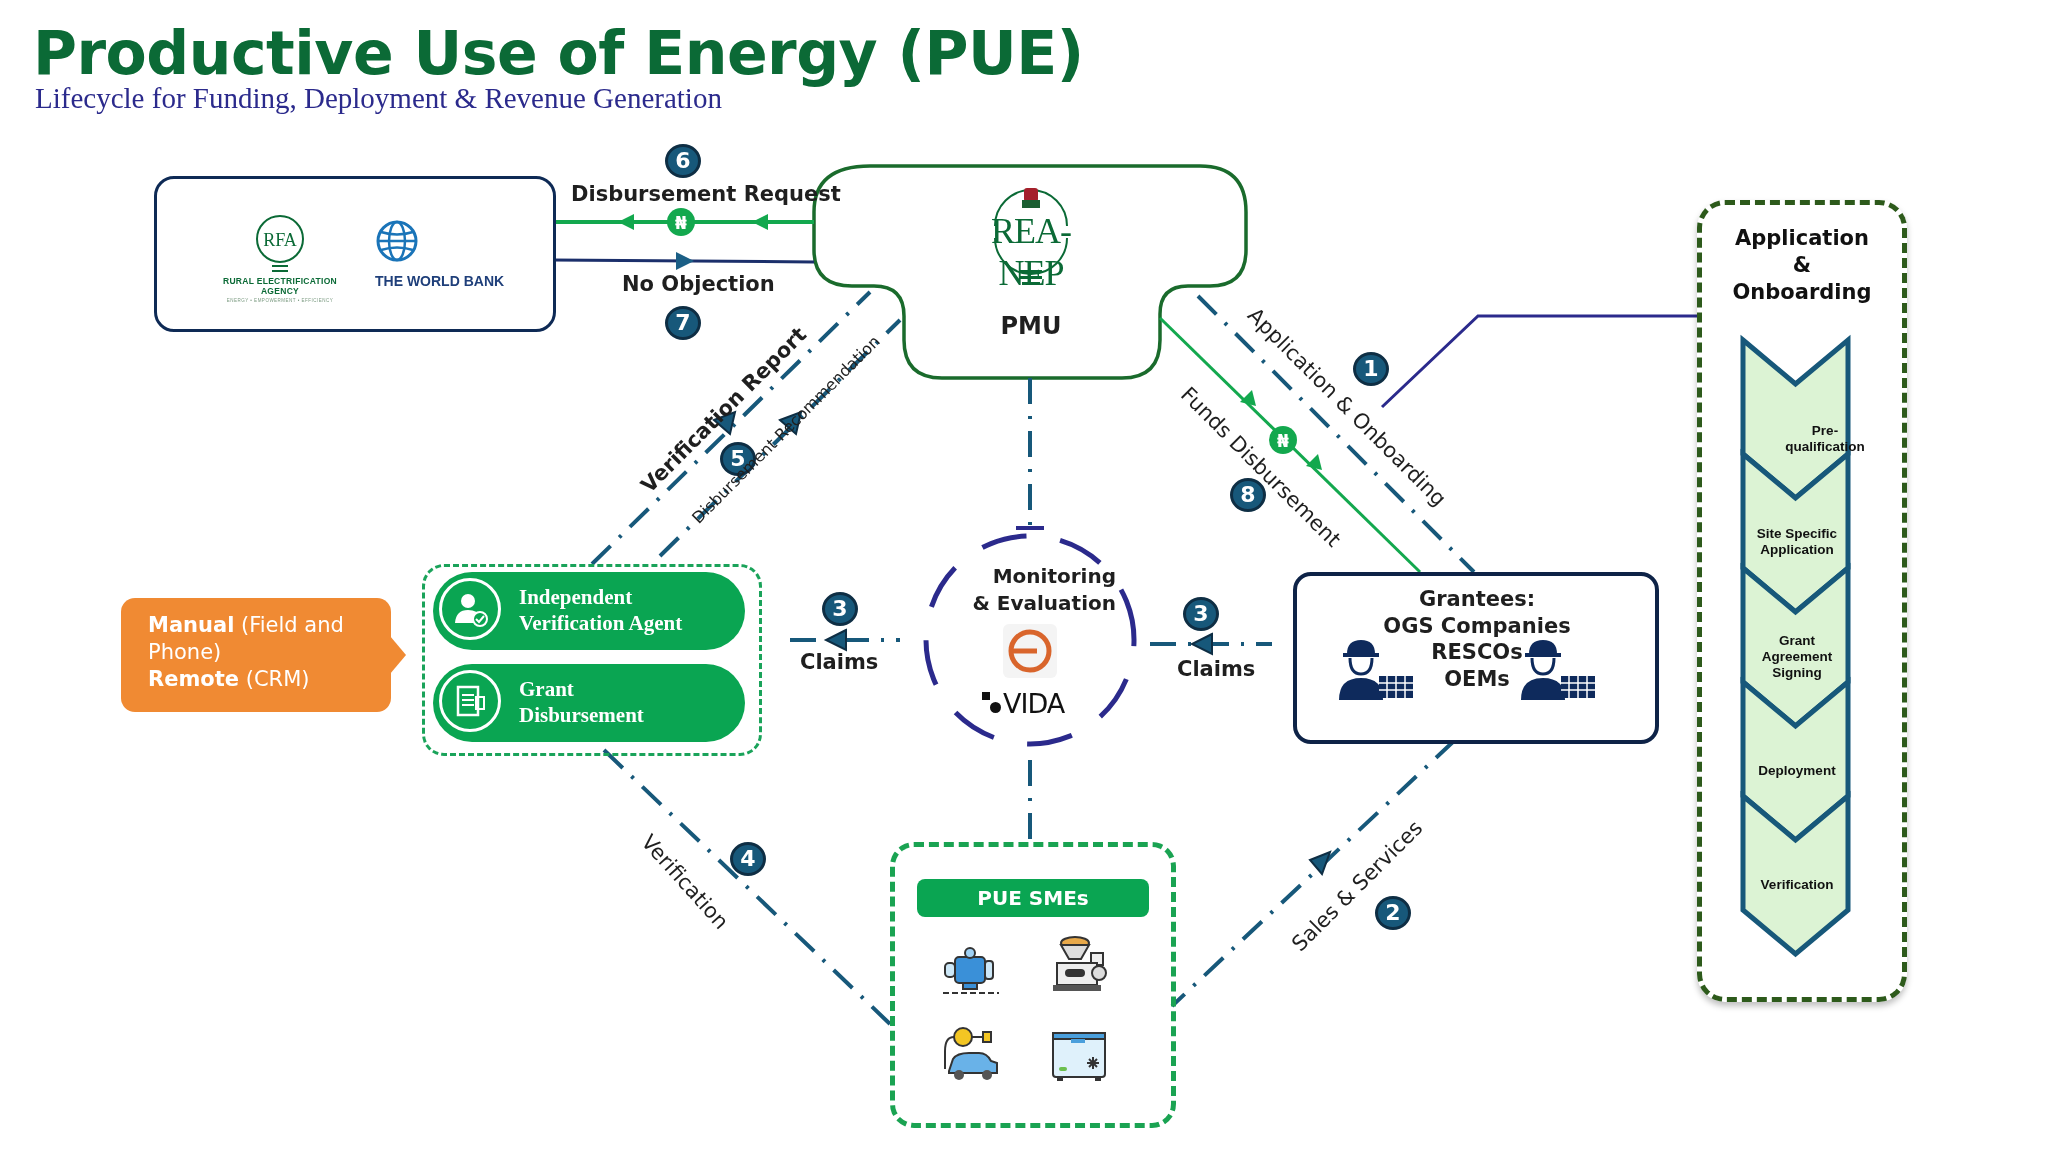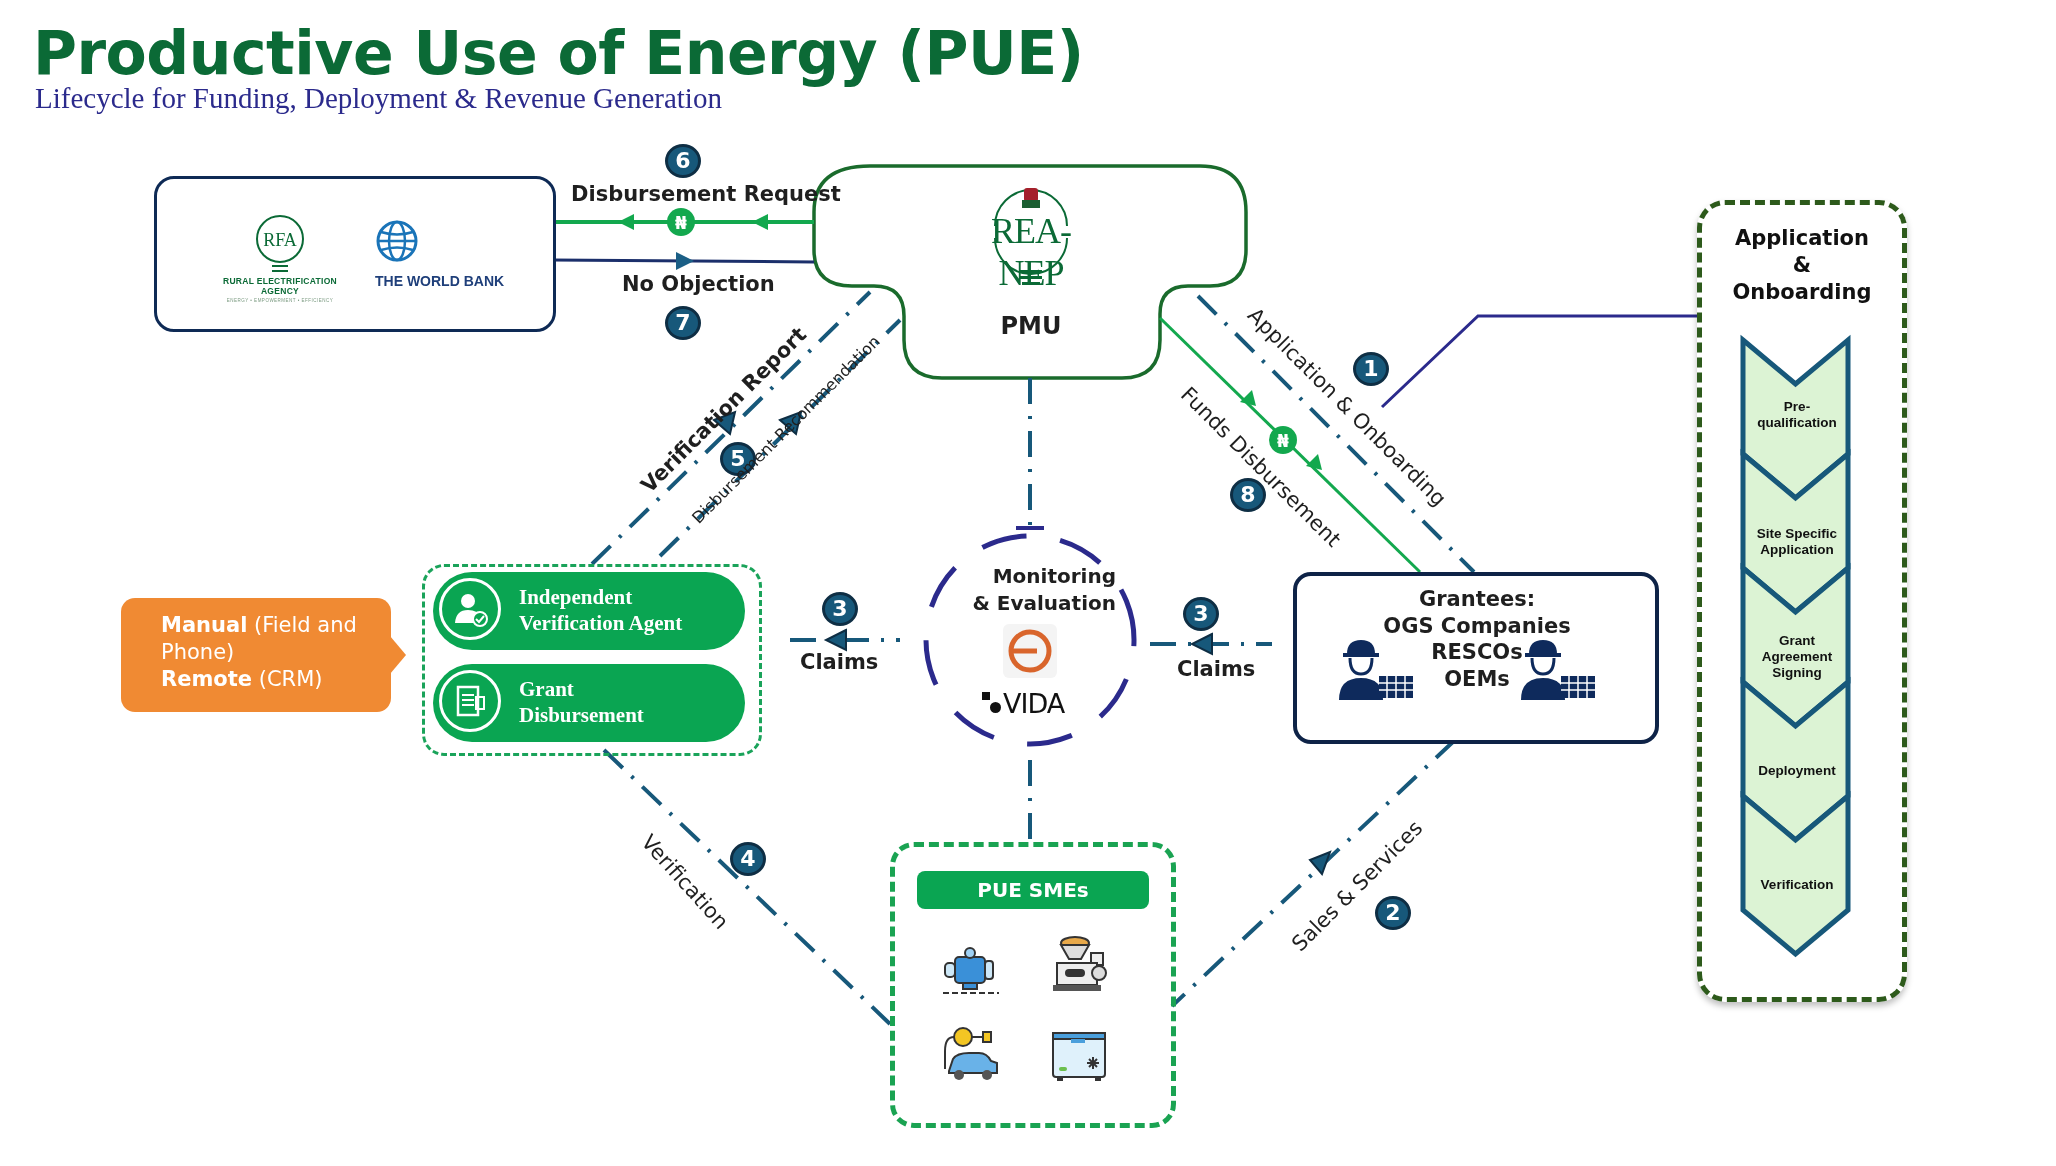--- a/index.html
+++ b/index.html
@@ -21,36 +21,36 @@
   .rea-name { font-size:8.5px; color:#0b6a36; font-weight:bold; margin-top:4px; letter-spacing:0.3px; }
   .rea-tag { font-size:4.5px; color:#7a9a80; margin-top:2px; letter-spacing:0.5px; }
   .wb-logo { position:absolute; left:218px; top:40px; width:140px; text-align:left; }
   .wb-globe { width:44px; height:44px; margin:0 auto; }
   .wb-name { font-size:14px; font-weight:bold; color:#1f3f7a; margin-top:6px; }
 
   .pmu-logo { position:absolute; left:962px; top:180px; width:138px; text-align:center; }
   .pmu-logo-text { font-family:"Liberation Serif", serif; font-size:36px; color:#0b6a36; letter-spacing:-1px; }
   .pmu-label { position:absolute; left:965px; top:312px; width:132px; text-align:center; font-family:"DejaVu Sans", sans-serif; font-weight:bold; font-size:24px; color:#1f1f1f; }
 
-  .orange-box { left:121px; top:598px; width:270px; height:114px; background:#f08a33; border-radius:14px; color:#fff; font-family:"DejaVu Sans", sans-serif; font-size:21px; line-height:27px; padding:14px 0 0 40px; box-sizing:border-box; }
+  .orange-box { left:121px; top:598px; width:270px; height:114px; background:#f08a33; border-radius:14px; color:#fff; font-family:"DejaVu Sans", sans-serif; font-size:21px; line-height:27px; padding:14px 0 0 27px; box-sizing:border-box; }
   .orange-box b { font-weight:bold; }
 
   .agents-wrap { left:422px; top:564px; width:334px; height:186px; border:3px dashed #1aa35a; border-radius:22px; }
   .pill { position:absolute; left:8px; width:312px; height:78px; background:#0aa552; border-radius:40px; color:#fff; }
   .pill-icon { position:absolute; left:6px; top:6px; width:62px; height:62px; border:3px solid #fff; border-radius:50%; box-sizing:border-box; display:flex; align-items:center; justify-content:center; }
   .pill-text { position:absolute; left:86px; top:12px; font-family:Liberation Serif, serif; font-weight:bold; font-size:21px; line-height:26px; }
 
   .me-text { position:absolute; left:948px; top:563px; width:168px; text-align:right; font-family:"DejaVu Sans", sans-serif; font-weight:bold; font-size:20px; line-height:27px; color:#1f1f1f; }
   .vida { position:absolute; left:982px; top:688px; font-family:"DejaVu Sans", sans-serif; font-size:27px; color:#111; letter-spacing:-1px; }
 
   .grantees-box { left:1293px; top:572px; width:358px; height:164px; border:4px solid #0e2347; border-radius:18px; background:#fff; }
   .grantees-text { position:absolute; left:70px; top:10px; width:220px; text-align:center; font-family:"DejaVu Sans", sans-serif; font-weight:bold; font-size:21px; line-height:26.5px; color:#1f1f1f; }
 
   .sme-box { left:890px; top:842px; width:276px; height:276px; border:5px dashed #1aa352; border-radius:24px; }
-  .sme-label { position:absolute; left:22px; top:24px; width:232px; height:38px; background:#0aa552; border-radius:8px; color:#fff; text-align:center; font-family:"DejaVu Sans", sans-serif; font-weight:bold; font-size:20px; line-height:38px; }
+  .sme-label { position:absolute; left:22px; top:32px; width:232px; height:38px; background:#0aa552; border-radius:8px; color:#fff; text-align:center; font-family:"DejaVu Sans", sans-serif; font-weight:bold; font-size:20px; line-height:38px; }
   .sme-icon { position:absolute; width:64px; height:64px; }
 
   .right-panel { left:1697px; top:200px; width:200px; height:792px; border:5px dashed #2d5a1b; border-radius:28px; box-shadow:0 4px 6px rgba(0,0,0,0.25); }
   .rp-title { position:absolute; left:0; top:20px; width:100%; text-align:center; font-family:"DejaVu Sans", sans-serif; font-weight:bold; font-size:21px; line-height:27px; color:#111; }
   .chevron-label { position:absolute; left:40px; width:110px; text-align:center; font-family:"Liberation Sans", sans-serif; font-weight:bold; font-size:13.5px; line-height:16px; color:#111; }
 </style>
 </head>
 <body>
 
 <svg id="diagram-svg" viewBox="0 0 2056 1166" xmlns="http://www.w3.org/2000/svg">
@@ -308,21 +308,21 @@
       <rect x="48" y="54" width="6" height="4" fill="#333"></rect>
   </svg>
 </div>
 
 <div class="abs right-panel">
   <div class="rp-title">
     <div>Application</div>
     <div>&amp;</div>
     <div>Onboarding</div>
   </div>
-  <div class="chevron-label" style="top:194px;">
+  <div class="chevron-label" style="top:218px;padding-left:28px;">
     <div>Pre-</div>
       <div>qualification</div>
   </div>
   <div class="chevron-label" style="top:321px;">
     <div>Site Specific</div>
       <div>Application</div>
   </div>
   <div class="chevron-label" style="top:428px;">
     <div>Grant</div>
       <div>Agreement</div>

